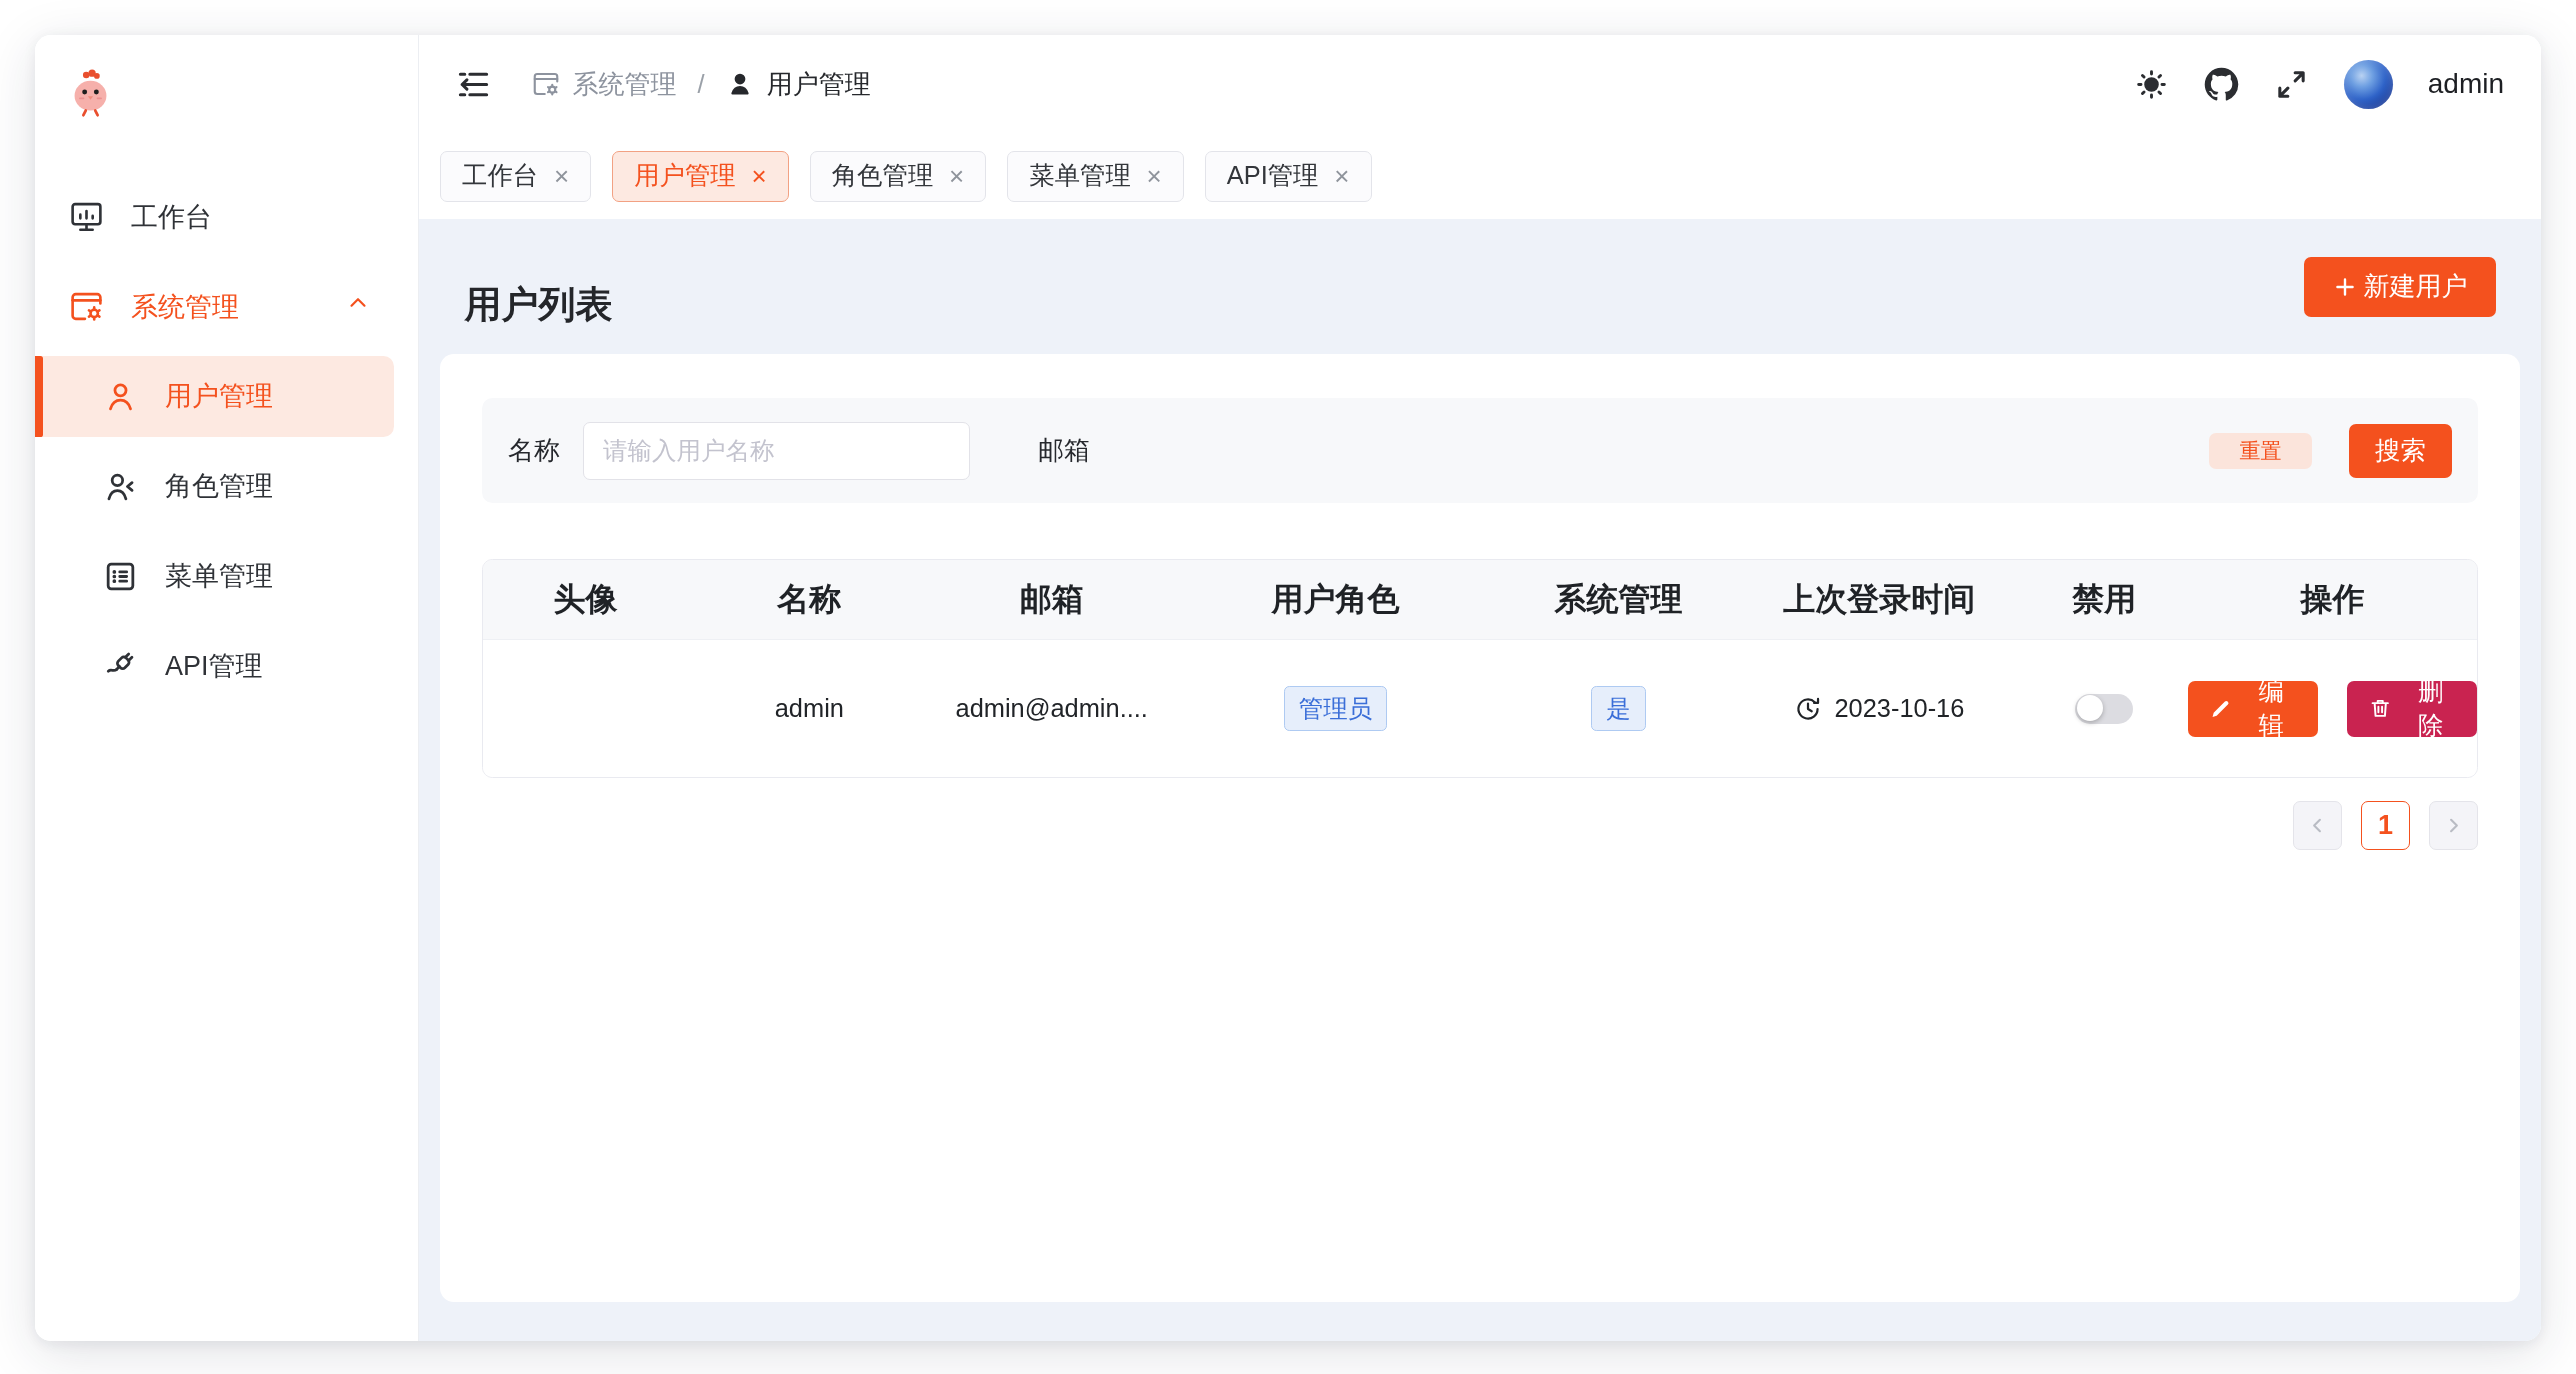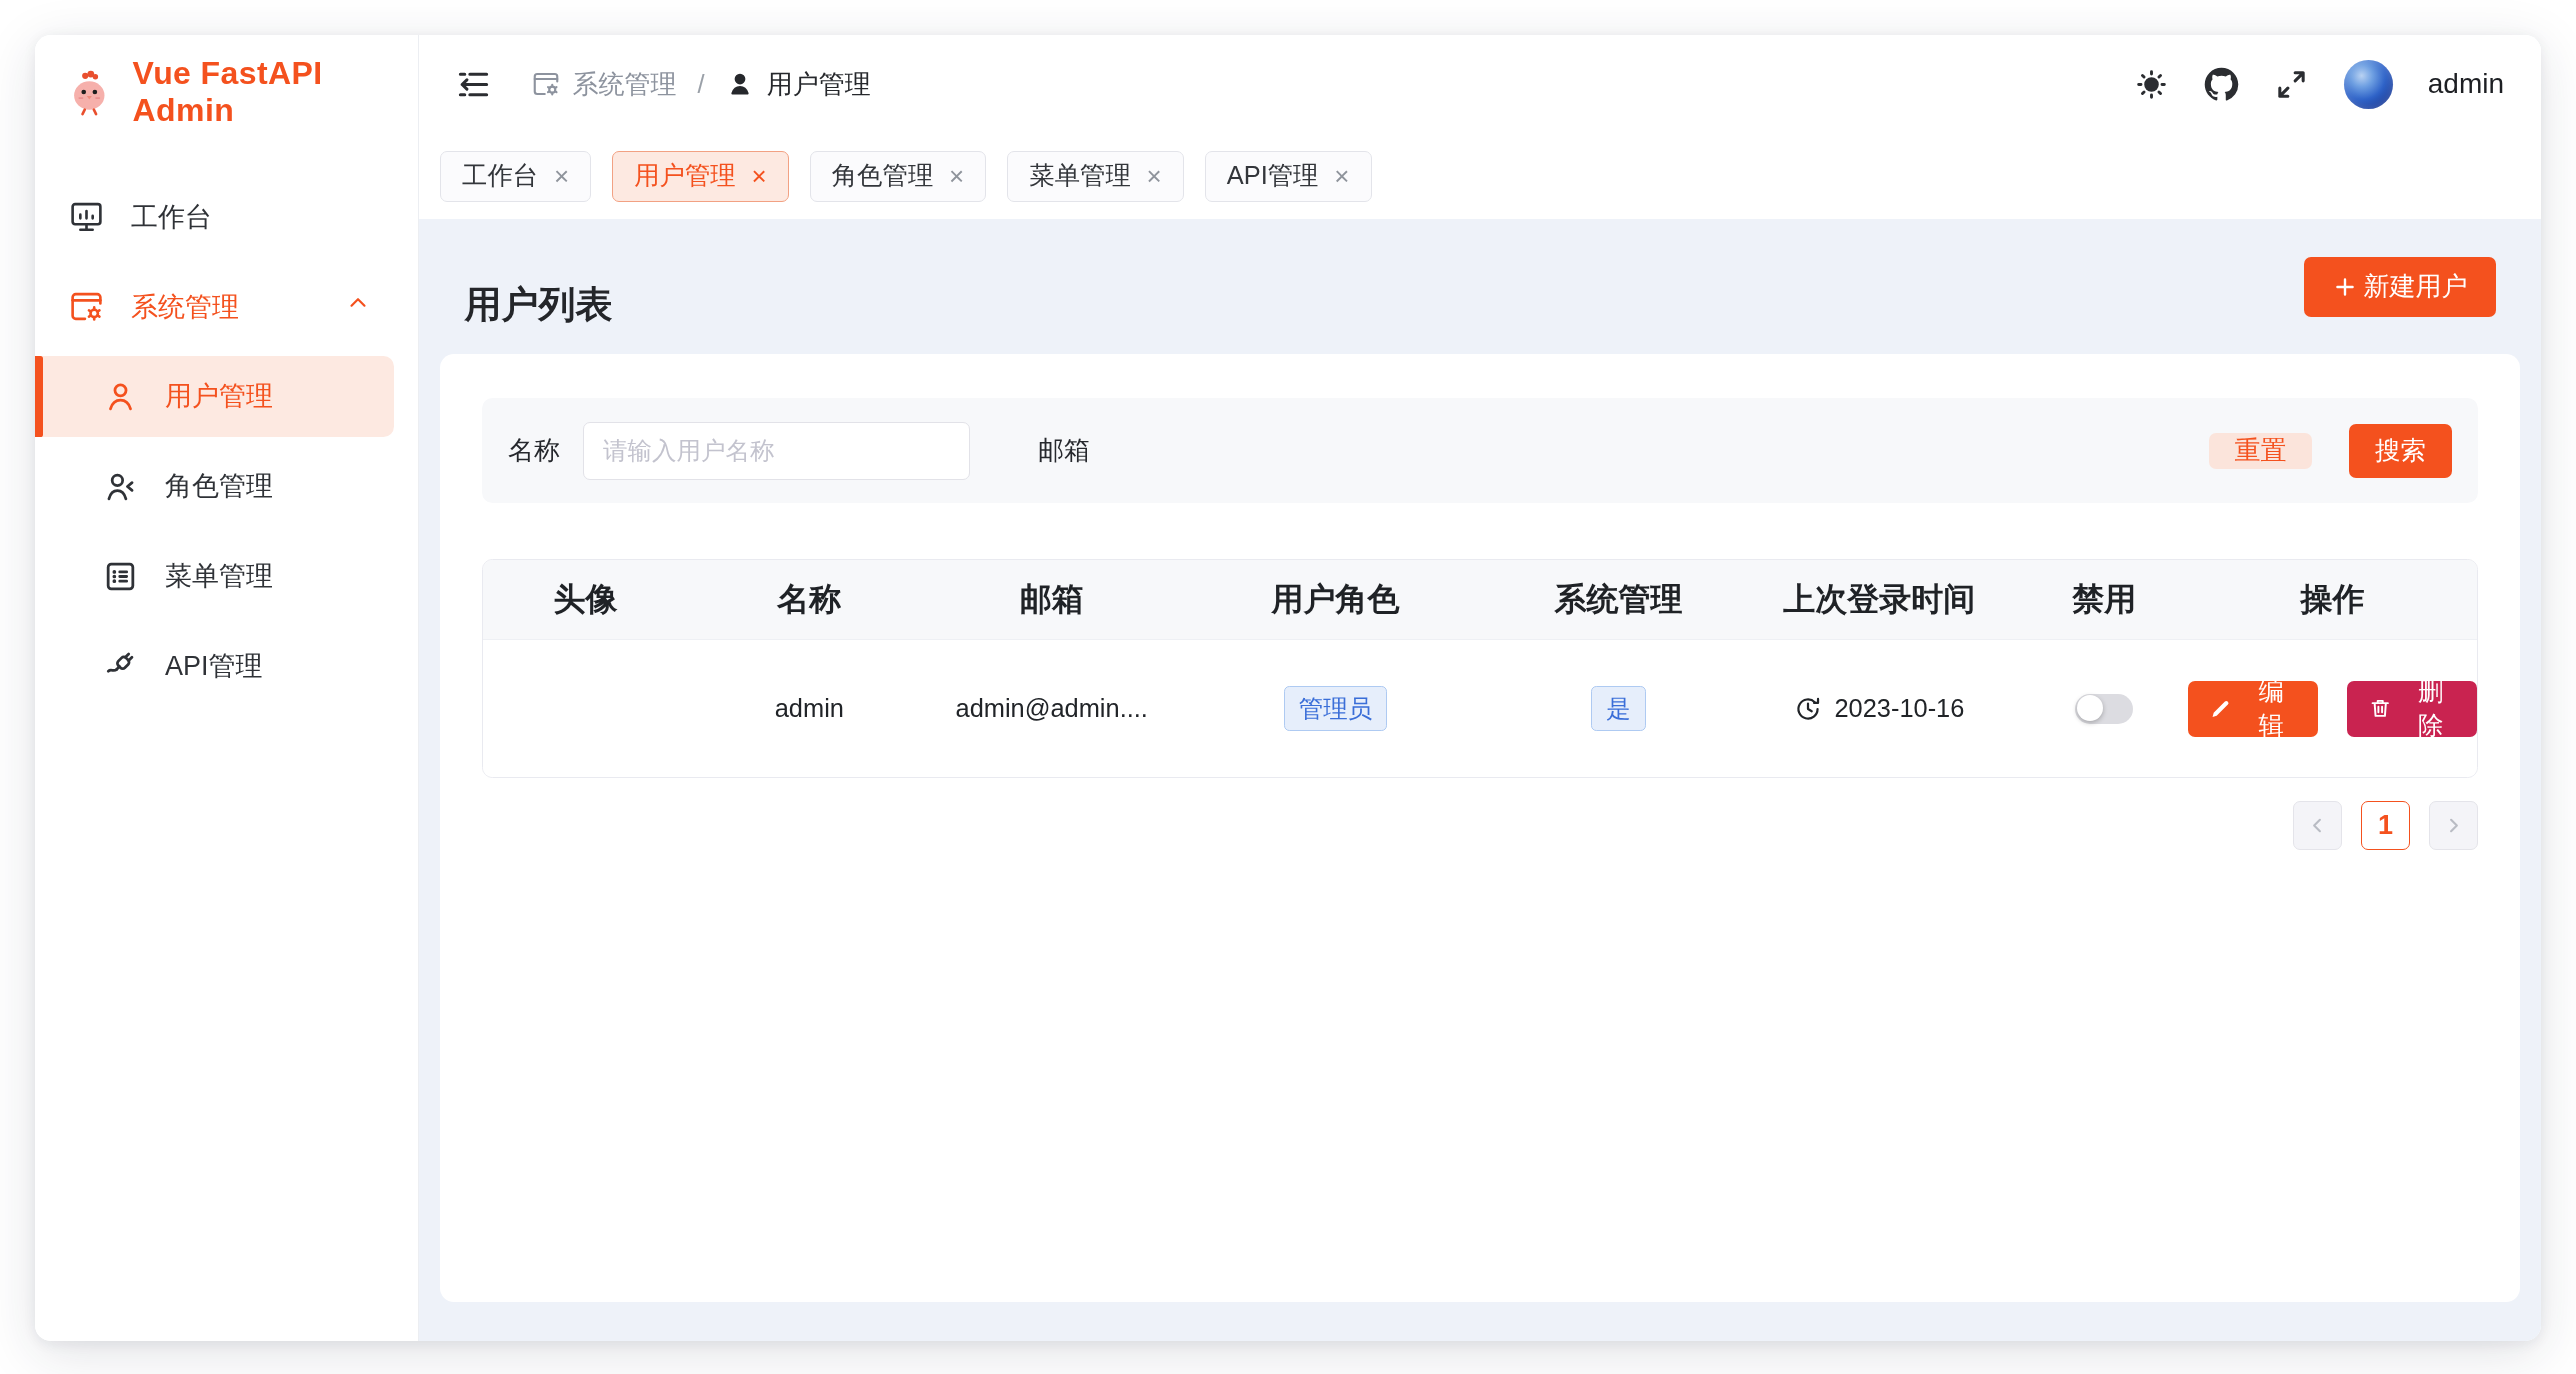--- a/index.html
+++ b/index.html
@@ -65,21 +65,21 @@
   .card { flex:1; background:#fff; border-radius:14px; margin-bottom:39px; padding:44px 42px 0; min-height:0; }
 
   .filter-panel { height:105px; background:#f7f8fa; border-radius:10.5px; display:flex; align-items:center;
     padding:0 26px; margin-bottom:56px; }
   .f-label { font-size:26px; color:#26282d; font-weight:500; }
   .f-input { width:387px; height:58px; margin-left:23px; border:1.8px solid #e2e2e8; border-radius:7px;
     padding:0 19px; font-size:24.5px; color:#26282d; background:#fff; outline:none; font-family:inherit; }
   .f-input::placeholder { color:#c3c3ce; }
   .f-group2 { margin-left:68px; display:flex; align-items:center; }
   .filter-actions { margin-left:auto; display:flex; align-items:center; gap:37px; }
-  .btn-reset { height:36px; width:103px; background:#fbe4db; color:var(--primary,#F4511E); font-size:26px; }
+  .btn-reset { height:36px; width:103px; background:#fbe4db; color:var(--primary,#F4511E); font-size:21px; }
   .btn-search { height:54px; width:103px; background:var(--primary,#F4511E); color:#fff; font-size:25.4px; }
 
   
   .table-wrap { border:0.9px solid #e9eaf0; border-radius:10.5px; overflow:hidden; }
   .t-row { display:flex; align-items:center; }
   .t-head { background:#f7f8fa; height:79px; }
   .t-head .cell { font-size:32px; font-weight:700; color:#1f2226; }
   .t-body { height:138px; background:#fff; border-top:0.9px solid #eef0f4; }
   .cell { display:flex; align-items:center; justify-content:center; gap:12.3px; font-size:25.4px; color:#212428; }
   .c0{width:205px}.c1{width:243px}.c2{width:242px}.c3{width:326px}
@@ -114,21 +114,20 @@
           <circle cx="20" cy="7.5" r="3.1" fill="#e94f2e"></circle>
           <circle cx="25.5" cy="5.8" r="3.4" fill="#e94f2e"></circle>
           <circle cx="30" cy="8.4" r="2.7" fill="#e94f2e"></circle>
           <ellipse cx="24" cy="27" rx="15" ry="14" fill="#f6b0ab"></ellipse>
           <circle cx="18.5" cy="23.5" r="2.3" fill="#1e1e1e"></circle>
           <circle cx="29.5" cy="23.5" r="2.3" fill="#1e1e1e"></circle>
           <polygon points="21.5,27.5 26.5,27.5 24,30.8" fill="#ef8d7e"></polygon>
           <path d="M14 29.5h3.4M30.6 29.5H34" stroke="#eb9090" stroke-width="1.6" stroke-linecap="round"></path>
           <path d="M19.5 41l-2.2 4.4M28.5 41l2.2 4.4" stroke="#e94f2e" stroke-width="2.6" stroke-linecap="round"></path>
         </svg>
-        <span class="logo-text">Vue FastAPI Admin</span>
       </div>
 
       <nav class="nav">
         <div class="nav-item">
           <svg viewBox="0 0 24 24" fill="none" stroke="currentColor" stroke-width="1.7" stroke-linecap="round" stroke-linejoin="round">
             <rect x="3" y="4" width="18" height="13" rx="1.6"></rect>
             <path d="M8 13.2v-2.4M12 13.2V8.4M16 13.2v-1.6"></path>
             <path d="M12 17v3M8 20.6h8"></path>
           </svg>
           <span>工作台</span>

